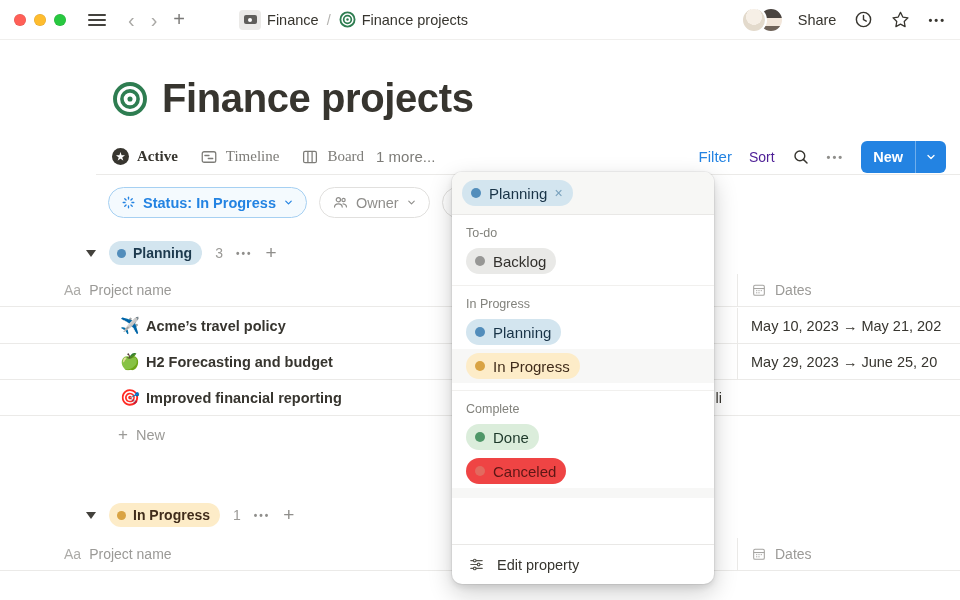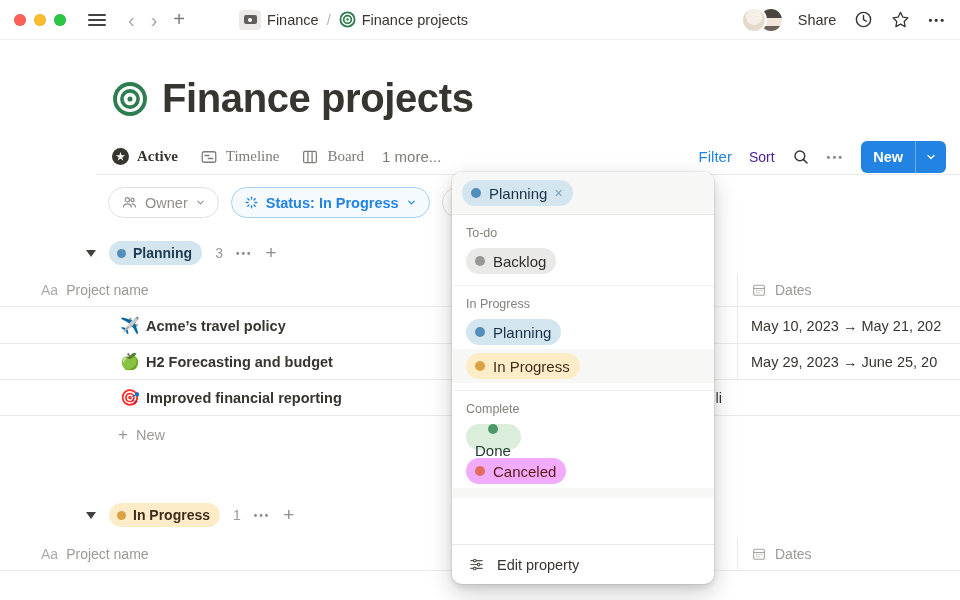--- a/index.html
+++ b/index.html
@@ -38,21 +38,21 @@
   .title-row{position:absolute;top:76px;left:112px;display:flex;align-items:center;gap:14px;}
   .title-text{font-size:40px;font-weight:700;letter-spacing:-.4px;color:#37352F;}
 
   
   .tabs-row{position:absolute;top:139px;left:96px;right:14px;height:35px;display:flex;align-items:center;}
   .tabs-row .tab{display:flex;align-items:center;gap:8px;margin-left:16px;font-size:15px;color:#7D7C78;cursor:pointer;font-family:Liberation Serif, serif;}
   .tabs-row .tab:first-child{margin-left:16px;}
   .tab.active{color:#37352F;font-weight:700;}
   .starcircle{width:17px;height:17px;border-radius:50%;background:#37352F;display:flex;align-items:center;justify-content:center;}
   .starcircle::before{content:"★";color:#fff;font-size:10px;line-height:1;}
-  .tab-more{margin-left:18px;font-size:15px;color:#7D7C78;cursor:pointer;}
+  .tab-more{margin-left:12px;font-size:15px;color:#7D7C78;cursor:pointer;}
   .toolbar-right{margin-left:auto;display:flex;align-items:center;gap:17px;}
   .filter-lnk{color:#2383E2;font-size:15px;cursor:pointer;}
   .sort-lnk{color:#4c1d95;font-size:14px;cursor:pointer;}
   .gray-dots{color:#8F8E8B;font-size:11px;letter-spacing:2px;font-weight:700;cursor:pointer;}
   .new-btn{display:flex;align-items:center;height:32px;background:#2383E2;border-radius:6px;overflow:hidden;cursor:pointer;}
   .new-btn .lbl{color:#fff;font-size:14.5px;font-weight:700;padding:0 12px;}
   .new-btn .split{width:1px;height:32px;background:rgba(255,255,255,.35);}
   .new-btn .chev{padding:0 9px;display:flex;align-items:center;}
   .tabs-divider{position:absolute;top:174px;left:96px;right:0;height:1px;background:#EBEAE8;}
 
@@ -76,21 +76,21 @@
   .gadd{color:#8F8E8B;font-size:19px;font-weight:400;cursor:pointer;}
 
   .thead,.trow,.tnew{position:absolute;left:0;right:0;display:flex;align-items:center;}
   .thead{height:33px;border-bottom:1px solid #EBEAE8;}
   .trow{height:36px;border-bottom:1px solid #EBEAE8;}
   .g1-thead{top:274px;} .r1{top:308px;} .r2{top:344px;} .r3{top:380px;}
   .tnew{top:417px;height:36px;color:#9B9A97;font-size:14.5px;gap:8px;padding-left:118px;cursor:pointer;}
   .tnew .plus{font-size:17px;color:#9B9A97;}
   .g2-thead{top:538px;}
   .name-col{flex:1;display:flex;align-items:center;gap:8px;padding-left:44px;min-width:0;position:relative;height:100%;}
-  .thead .name-col{padding-left:41px;}
+  .thead .name-col{padding-left:64px;}
   .aa{color:#ACABA8;font-size:14px;}
   .colname{color:#9B9A97;font-size:14px;}
   .row-emoji{font-size:16px;width:20px;text-align:center;margin-left:-20px;}
   .trow .name-col{padding-left:146px;}
   .trow .row-emoji{position:absolute;left:120px;margin:0;}
   .row-title{font-size:14.5px;font-weight:600;color:#37352F;text-decoration:underline;text-decoration-color:rgba(55,53,47,.28);text-underline-offset:3px;white-space:nowrap;overflow:hidden;cursor:pointer;}
   .owner-frag{position:absolute;right:230px;width:36px;text-align:right;font-size:14.5px;color:#37352F;padding-right:8px;}
   .dates-col{width:223px;flex:none;height:100%;display:flex;align-items:center;gap:8px;border-left:1px solid #EBEAE8;padding-left:13px;overflow:hidden;white-space:nowrap;}
   .dates-val{font-size:14.5px;color:#37352F;}
   .thead .name-col .hicon{margin-left:-24px;}
@@ -99,22 +99,22 @@
   .dropdown{position:absolute;left:452px;top:172px;width:262px;height:412px;background:#fff;border-radius:10px;z-index:30;
     box-shadow:rgba(15,15,15,.05) 0 0 0 1px, rgba(15,15,15,.1) 0 3px 6px, rgba(15,15,15,.2) 0 9px 24px;
     display:flex;flex-direction:column;overflow:hidden;}
   .dd-input{background:#F7F7F5;border-bottom:1px solid #E9E8E6;padding:8px 10px;display:flex;align-items:center;min-height:41px;}
   .tagpill{height:26px;display:flex;align-items:center;gap:8px;padding:0 10px 0 9px;border-radius:13px;font-size:15px;cursor:pointer;white-space:nowrap;}
   .tagpill .dot{width:10px;height:10px;border-radius:50%;flex:none;}
   .tag-blue{background:#D3E5EF;color:#183347;} .tag-blue .dot{background:#528DBB;}
   .tag-gray{background:#E9E9E7;color:#32302C;} .tag-gray .dot{background:#979795;}
   .tag-yellow{background:#FDECC8;color:#402C1B;} .tag-yellow .dot{background:#D9A343;}
   .tag-purple{background:#E8DEEE;color:#412454;} .tag-purple .dot{background:#9A6FC0;}
-  .tag-green{background:#DBEDDB;color:#1C3829;flex-direction:column;} .tag-green .dot{background:#4F9768;}
-  .tag-red{background:#f0abfc;color:#5D1715;} .tag-red .dot{background:#E26A5F;}
+  .tag-green{background:#DBEDDB;color:#1C3829;} .tag-green .dot{background:#4F9768;}
+  .tag-red{background:#ef4444;color:#5D1715;} .tag-red .dot{background:#E26A5F;}
   .tag-x{color:#77A0BC;font-size:14px;margin-left:-1px;cursor:pointer;}
   .dd-body{flex:1;}
   .dd-section-label{font-size:12.5px;color:#82827C;padding:11px 14px 4px;}
   .dd-option{display:flex;align-items:center;padding:4px 14px;cursor:pointer;}
   .dd-option.hover{background:#F7F7F6;}
   .dd-div{height:1px;background:#F1F0EE;margin:7px 0 0;}
   .dd-strip{height:10px;background:#F7F7F6;}
   .dd-footer{border-top:1px solid #E9E8E6;display:flex;align-items:center;gap:12px;padding:0 16px;height:40px;cursor:pointer;}
   .dd-footer .lbl{font-size:14.5px;color:#37352F;}
 </style>
@@ -218,48 +218,48 @@
         <svg width="12" height="12" viewBox="0 0 24 24" fill="none" stroke="#fff" stroke-width="2.6" stroke-linecap="round" stroke-linejoin="round">
             <path d="M6 9l6 6 6-6"></path>
           </svg>
       </span>
     </div>
   </div>
 </div>
 <div class="tabs-divider"></div>
 
 <div class="chips-row">
-  <div class="chip owner">
-    <svg width="17" height="17" viewBox="0 0 24 24" fill="none" stroke="#8F8E8B" stroke-width="1.7" stroke-linecap="round">
-      <circle cx="9" cy="8" r="3"></circle>
-        <path d="M3.6 18.5c0-3 2.4-4.7 5.4-4.7s5.4 1.7 5.4 4.7"></path>
-      <circle cx="16.3" cy="8.6" r="2.3"></circle>
-        <path d="M15.6 13.9c2.6.3 4.8 1.8 4.8 4.3"></path>
-    </svg>
-    <span>Owner</span>
-    <svg width="11" height="11" viewBox="0 0 24 24" fill="none" stroke="#8F8E8B" stroke-width="2.4" stroke-linecap="round" stroke-linejoin="round">
-        <path d="M6 9l6 6 6-6"></path>
-      </svg>
-  </div>
   <div class="chip status">
     <svg width="15" height="15" viewBox="0 0 24 24" fill="none" stroke="#2383E2" stroke-width="2.1" stroke-linecap="round">
       <path d="M12 3.5v3"></path>
         <path d="M12 17.5v3"></path>
         <path d="M3.5 12h3"></path>
         <path d="M17.5 12h3"></path>
       <path d="M6 6l2.1 2.1"></path>
         <path d="M15.9 15.9L18 18"></path>
         <path d="M6 18l2.1-2.1"></path>
         <path d="M15.9 8.1L18 6"></path>
     </svg>
     <span>Status: In Progress</span>
     <svg width="11" height="11" viewBox="0 0 24 24" fill="none" stroke="#2383E2" stroke-width="2.6" stroke-linecap="round" stroke-linejoin="round">
         <path d="M6 9l6 6 6-6"></path>
       </svg>
   </div>
+  <div class="chip owner">
+    <svg width="17" height="17" viewBox="0 0 24 24" fill="none" stroke="#8F8E8B" stroke-width="1.7" stroke-linecap="round">
+      <circle cx="9" cy="8" r="3"></circle>
+        <path d="M3.6 18.5c0-3 2.4-4.7 5.4-4.7s5.4 1.7 5.4 4.7"></path>
+      <circle cx="16.3" cy="8.6" r="2.3"></circle>
+        <path d="M15.6 13.9c2.6.3 4.8 1.8 4.8 4.3"></path>
+    </svg>
+    <span>Owner</span>
+    <svg width="11" height="11" viewBox="0 0 24 24" fill="none" stroke="#8F8E8B" stroke-width="2.4" stroke-linecap="round" stroke-linejoin="round">
+        <path d="M6 9l6 6 6-6"></path>
+      </svg>
+  </div>
   <div class="chip dates-chip">
     <svg width="17" height="17" viewBox="0 0 24 24" fill="none" stroke="#8F8E8B" stroke-width="1.6">
       <rect x="4" y="5" width="16" height="15" rx="2"></rect>
         <path d="M4 9.8h16"></path>
       <path d="M7.5 13h2M11 13h2M14.5 13h2M7.5 16.2h2M11 16.2h2" stroke-width="1.4"></path>
     </svg>
   </div>
 </div>
 
 <div class="group-header g1-header">

